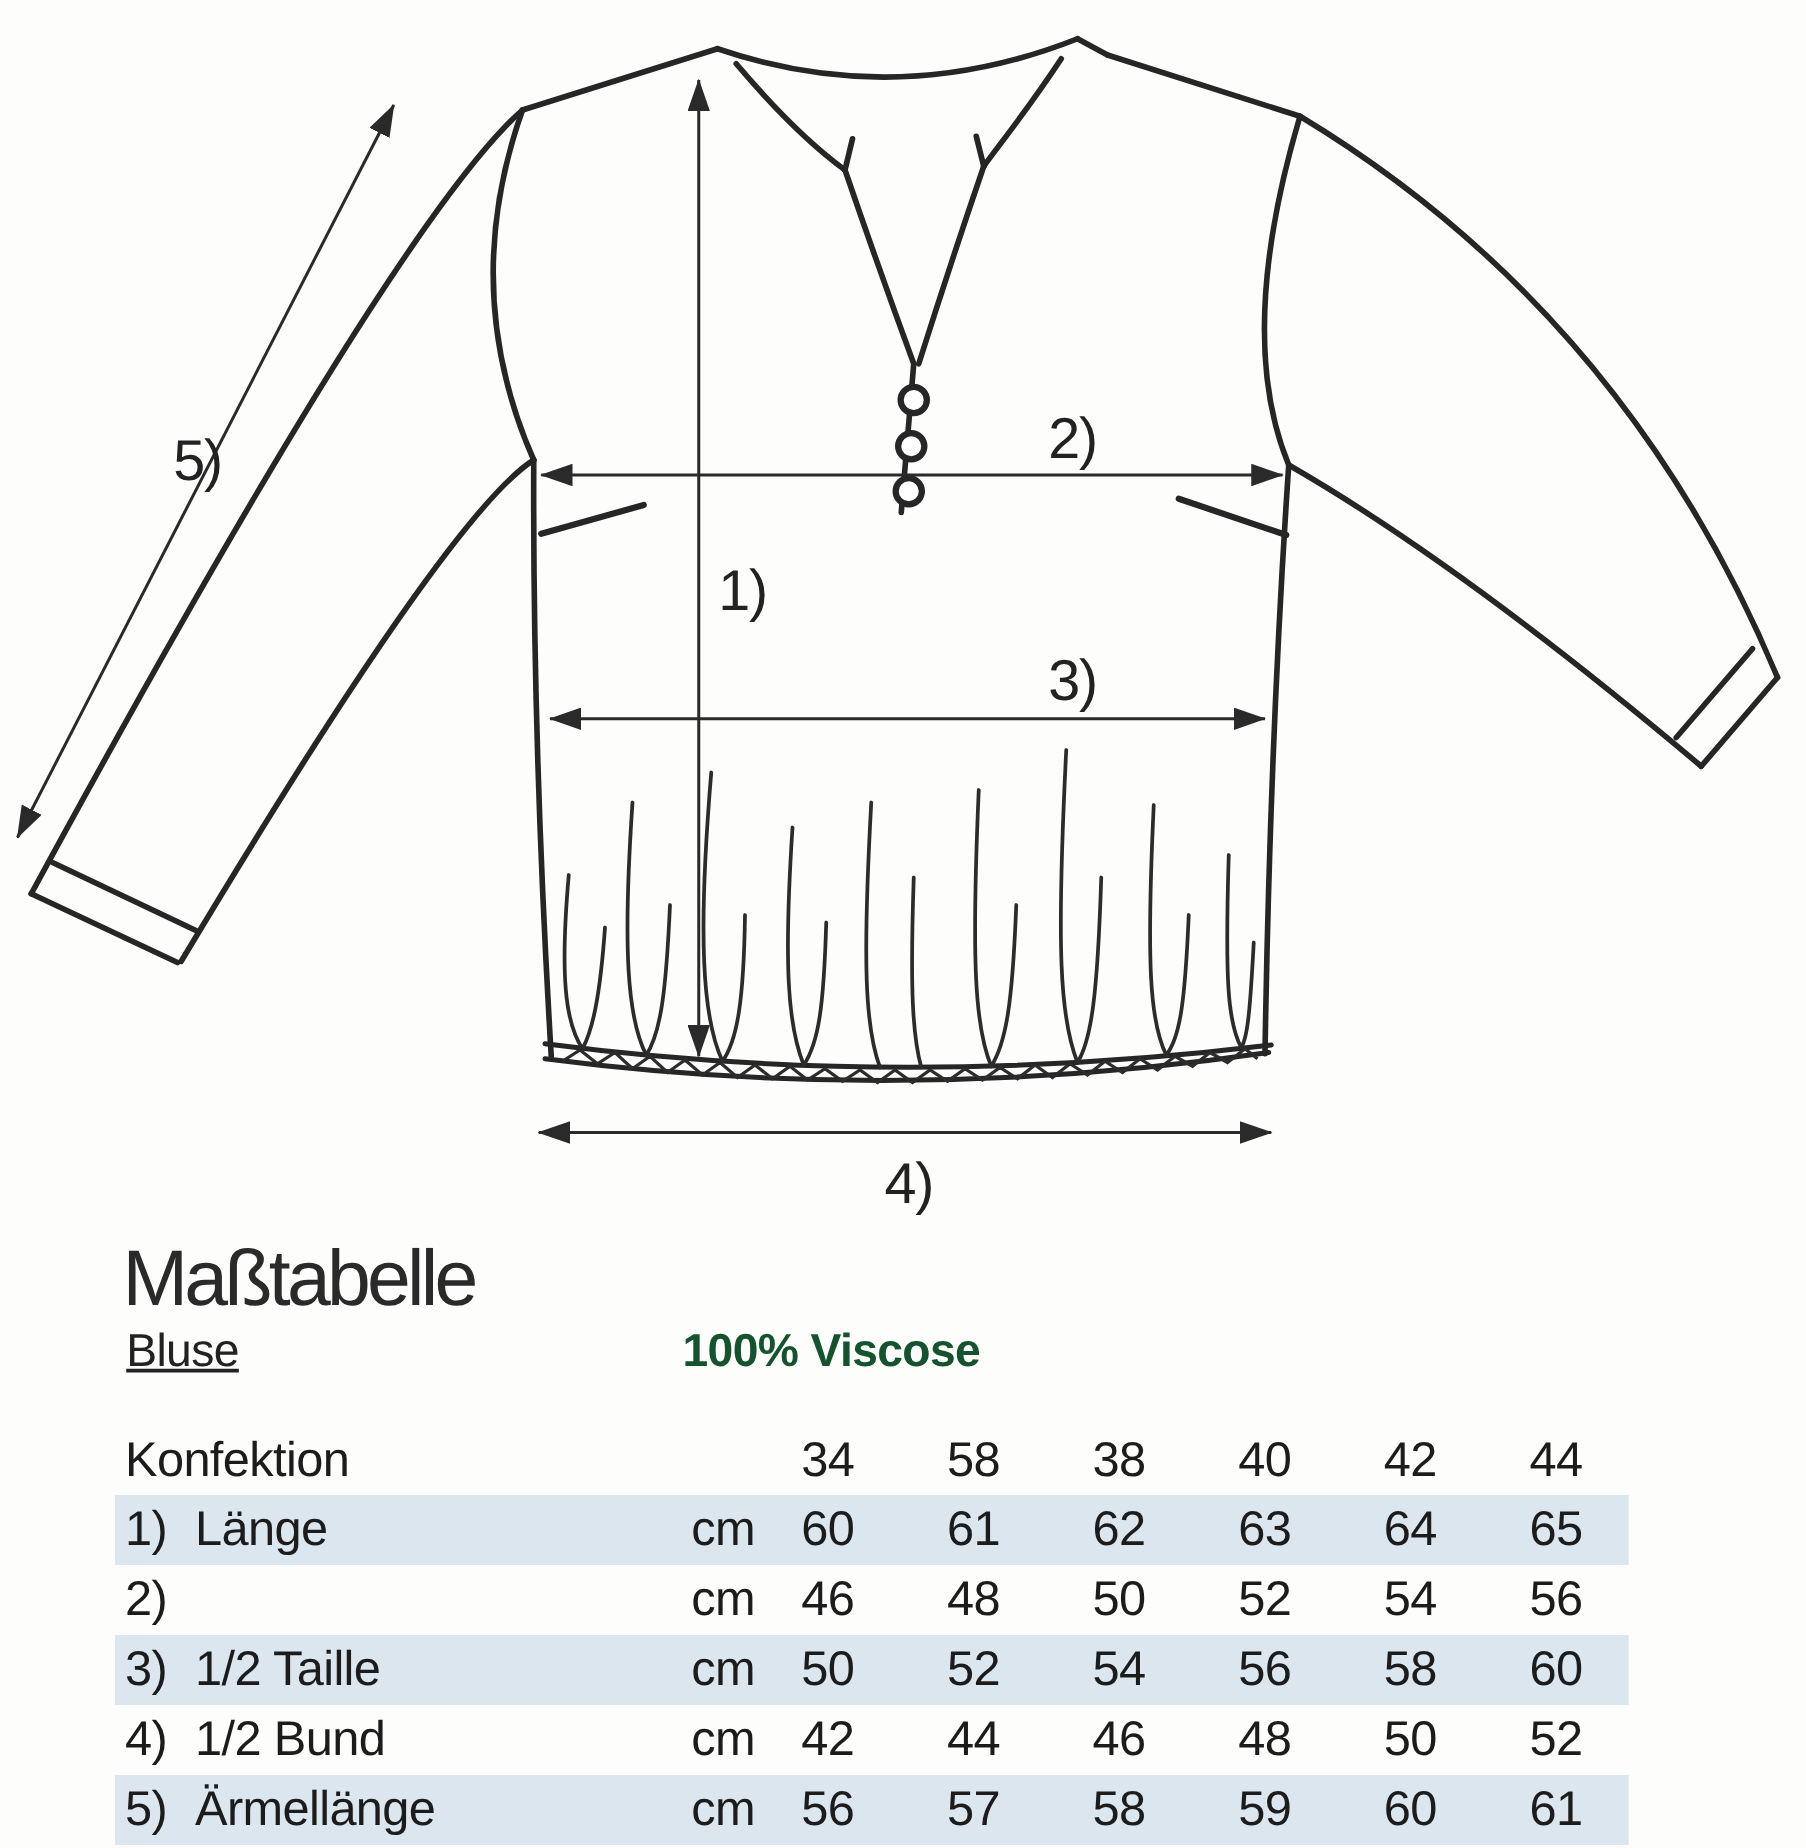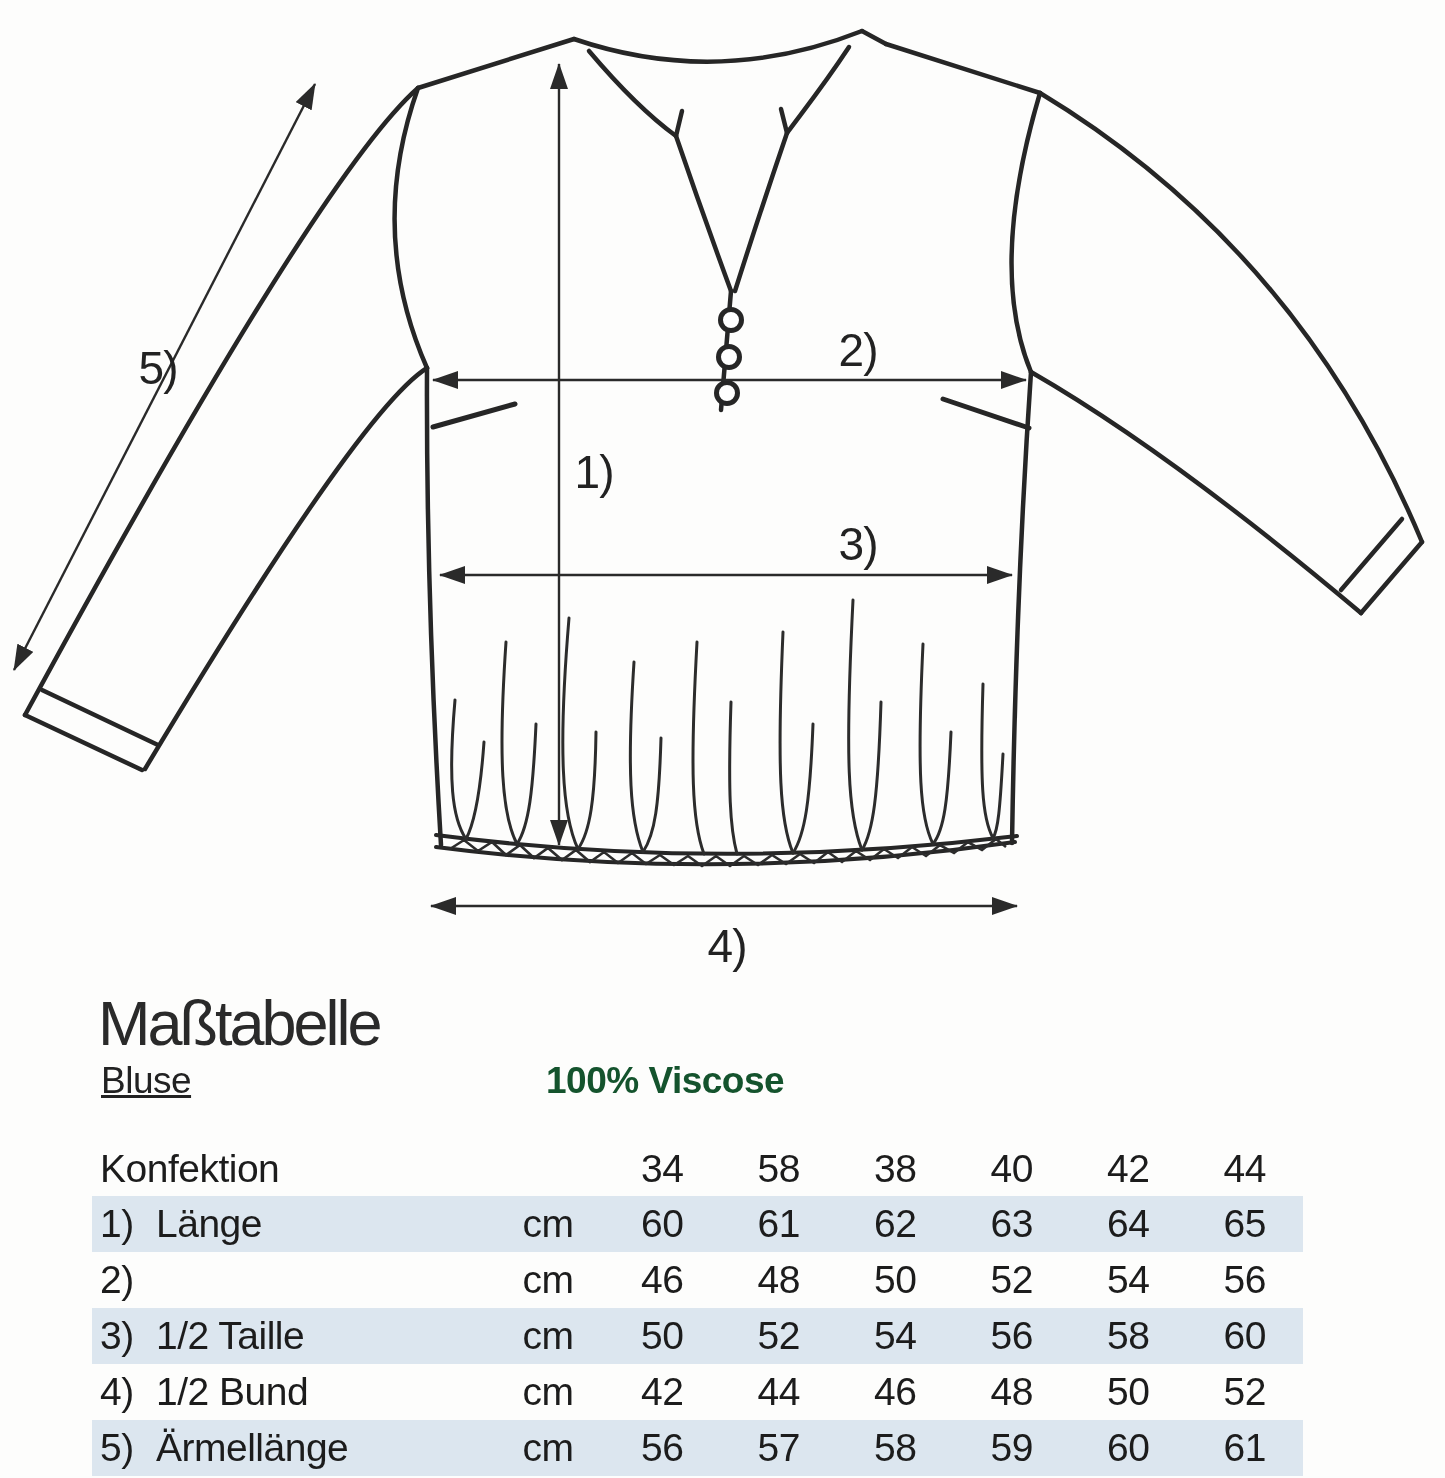--- a/index.html
+++ b/index.html
@@ -31,21 +31,21 @@
   .table{
     position:absolute;left:92px;top:1145px;width:1211px;
     font-size:39px;letter-spacing:-0.5px;color:#1c1c1c;
   }
   .trow{display:flex;height:56px;align-items:center;}
   .trow.thead{height:48px;padding-bottom:3px;background:transparent;}
   .trow.striped{background:var(--row-bg,#dce6ef);}
   .c{box-sizing:border-box;}
   .c.name{width:400px;display:flex;align-items:baseline;padding-left:8px;}
   .c.name .num{width:56px;flex:0 0 56px;}
-  .c.unit{width:112px;text-align:center;}
+  .c.unit{width:112px;text-align:right;}
   .c.val{flex:1;text-align:center;}
 </style>
 </head>
 <body>
 
 <svg class="diagram" viewBox="0 0 1445 1478" aria-hidden="true">
   <defs>
     <marker id="ah" markerUnits="userSpaceOnUse" markerWidth="26" markerHeight="18" refX="25" refY="9" orient="auto">
       <path d="M0,0 L26,9 L0,18 Z" fill="#2a2a2a"></path>
     </marker>

